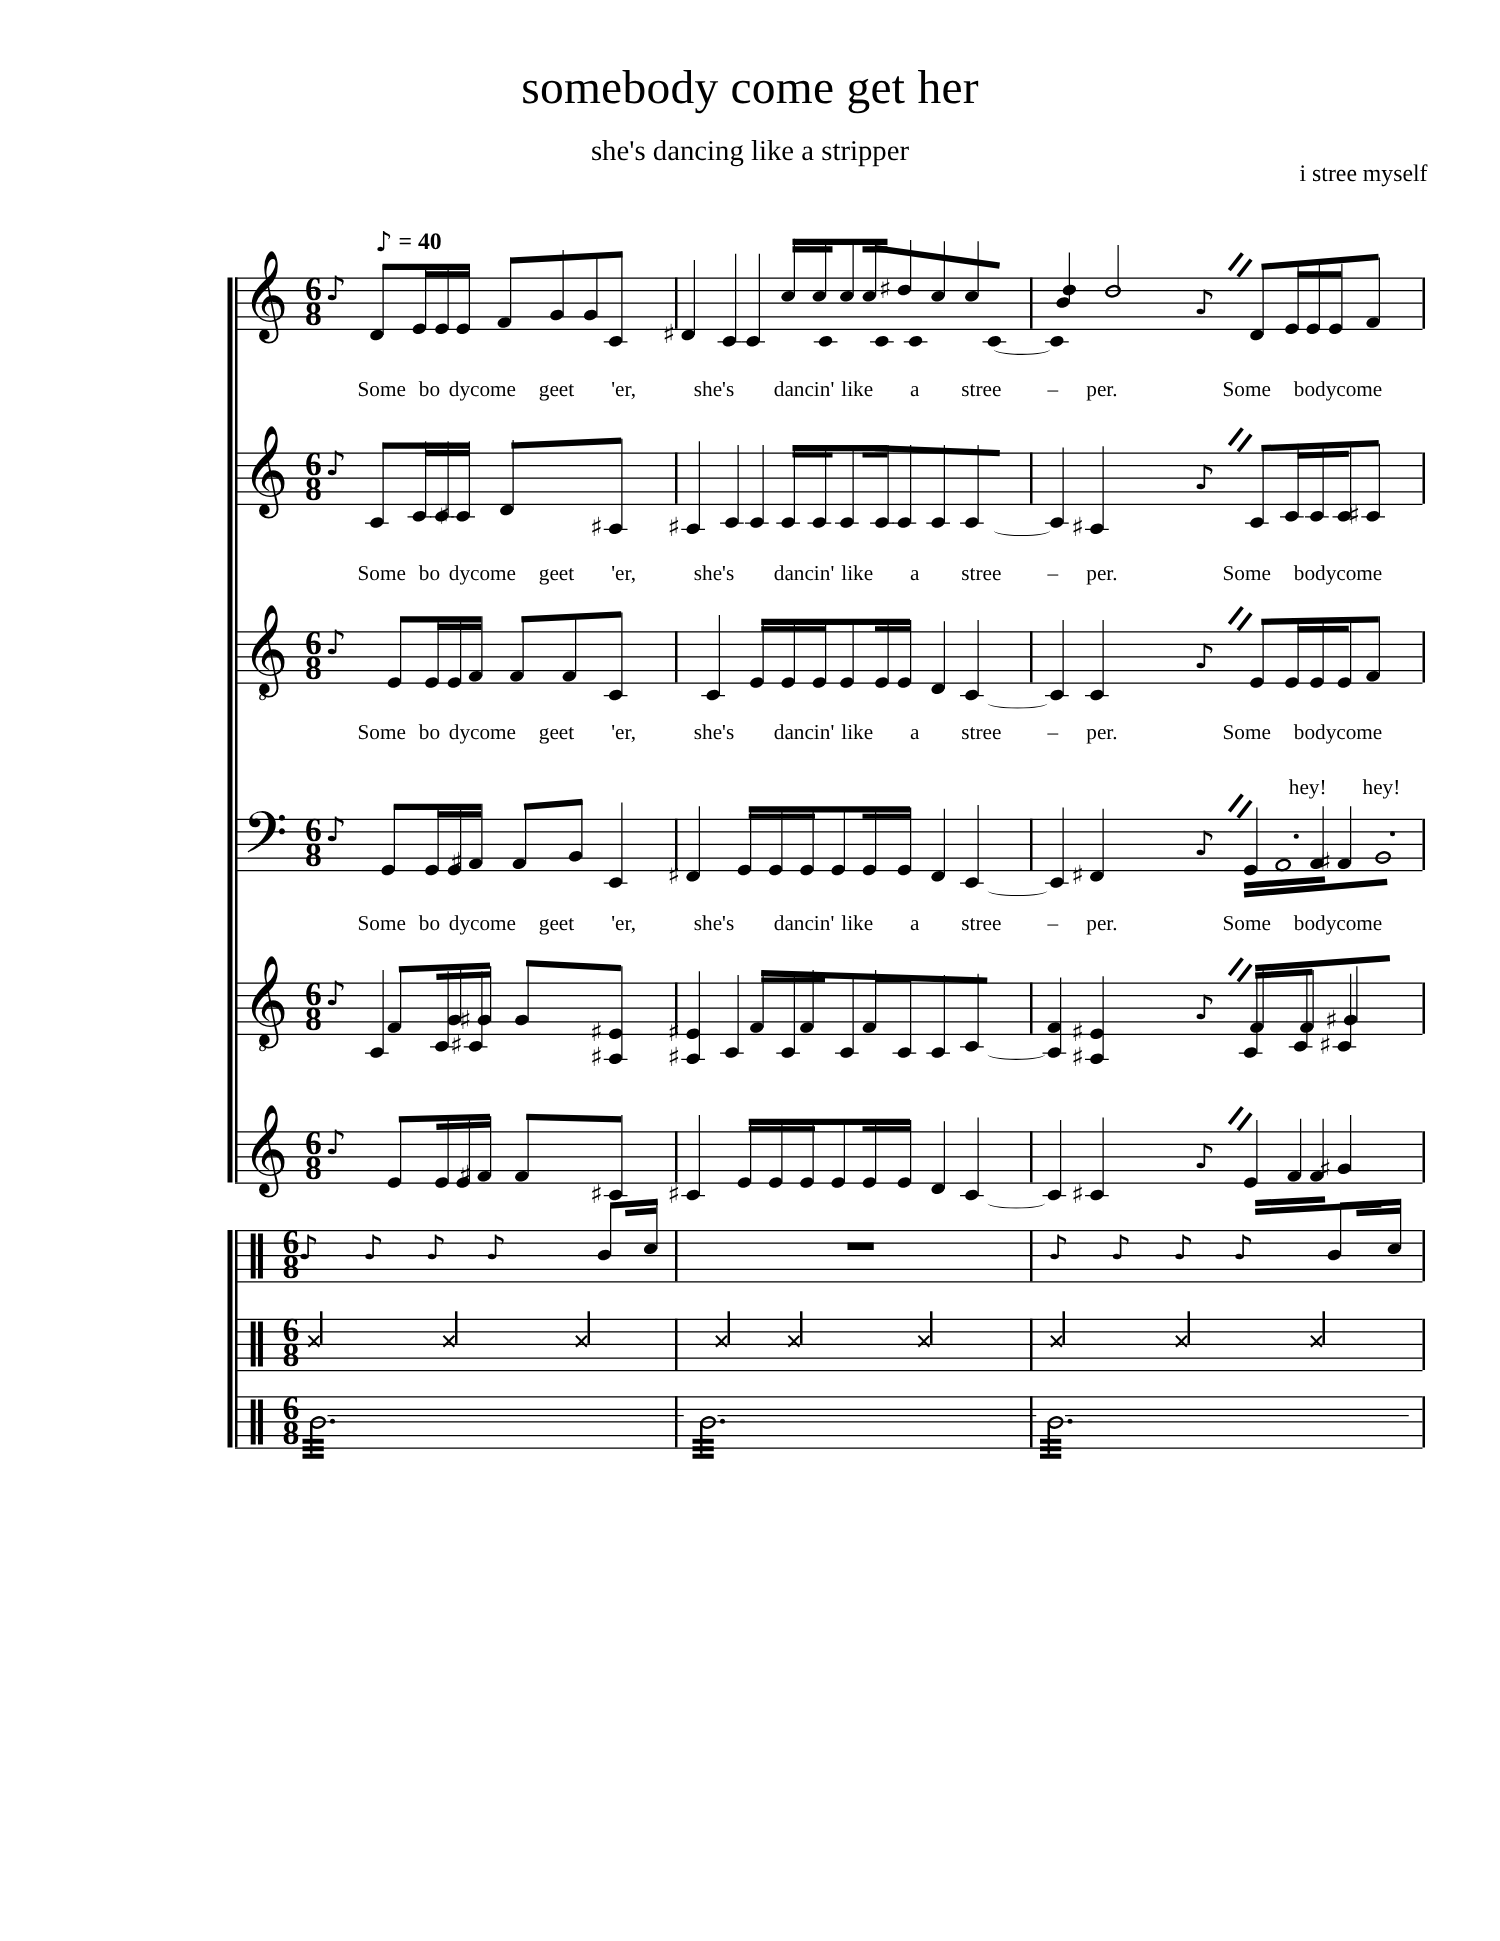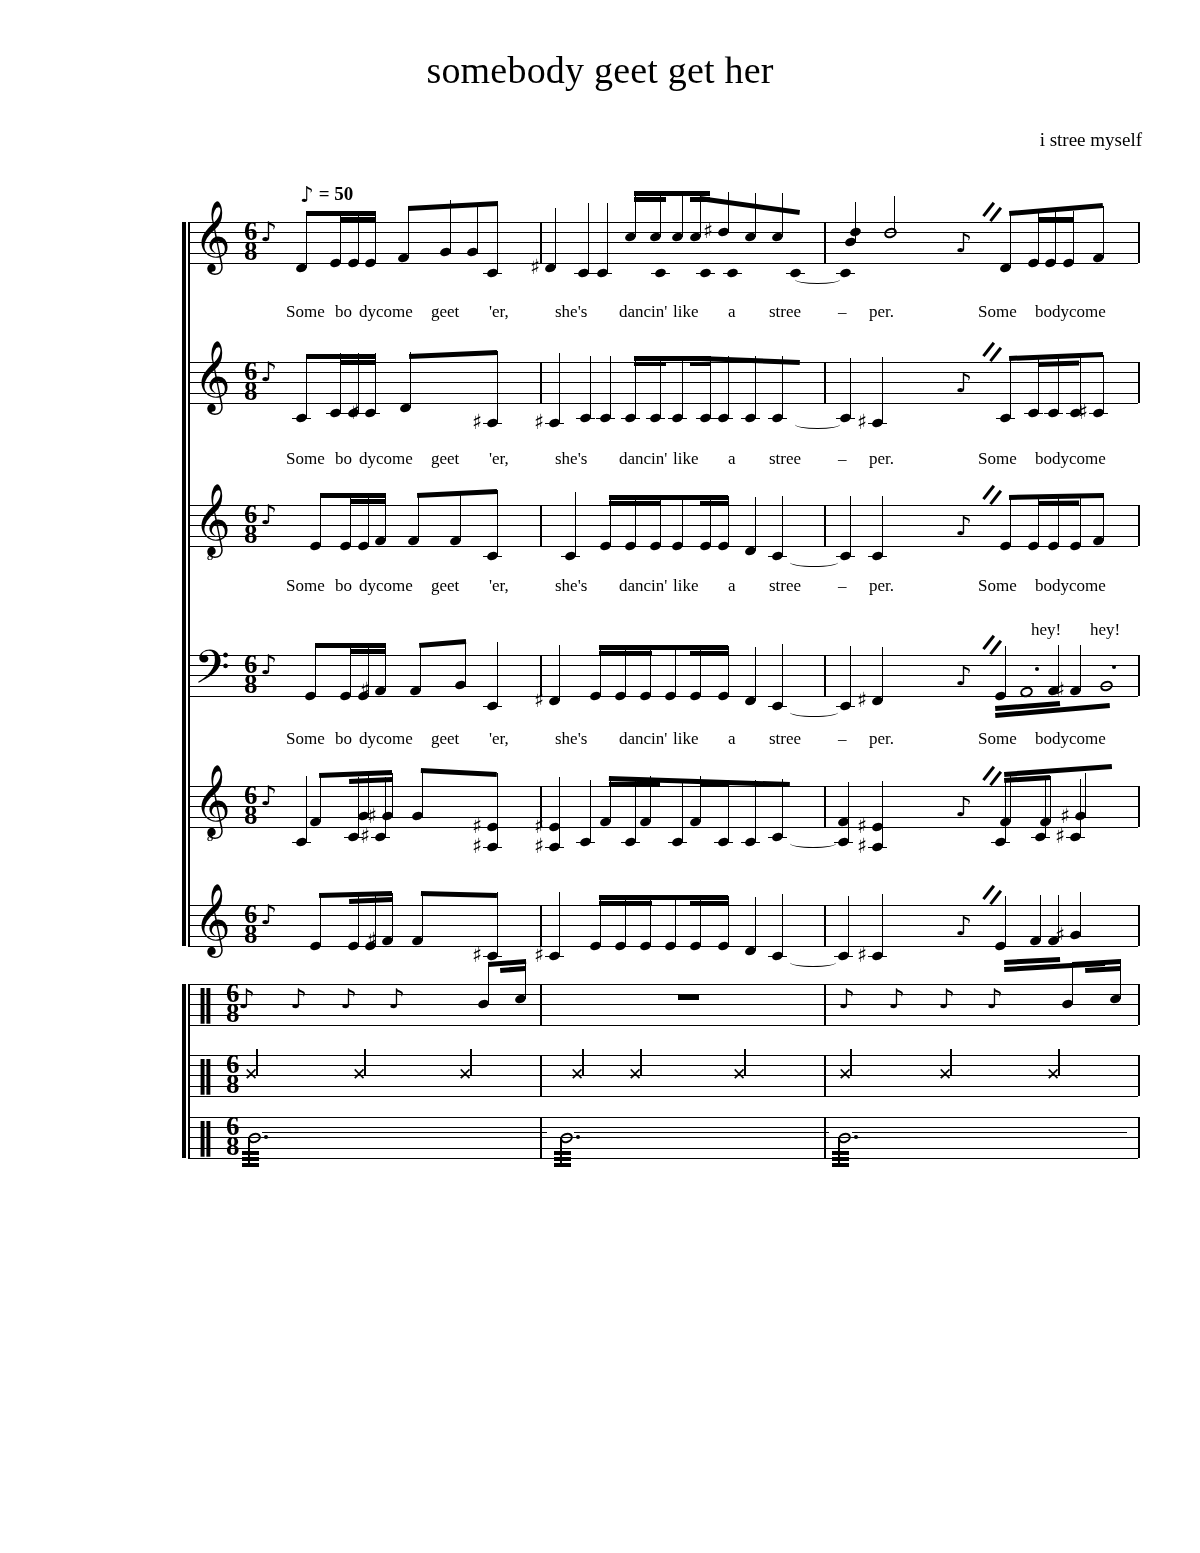--- a/index.html
+++ b/index.html
@@ -195,26 +195,27 @@
     width: 21px;
     height: 6px;
     background: #000;
   }
 </style>
 </head>
 <body>
 
 <div class="page">
 
-  <div class="title">somebody geet get her</div>
+  <div class="title">somebody come get her</div>
+  <div class="subtitle">she's dancing like a stripper</div>
   <div class="composer">i stree myself</div>
 
   <div class="tempo">
     <span class="noteglyph">♪</span>
-    <span>= 50</span>
+    <span>= 40</span>
   </div>
 
   <div id="score" class="system">
       <div class="staff" style="left: 188px; top: 222px; width: 950px; height: 40.8px;">
         <div class="line" style="top: 0px;"></div>
         <div class="line" style="top: 10.2px;"></div>
         <div class="line" style="top: 20.4px;"></div>
         <div class="line" style="top: 30.6px;"></div>
         <div class="line" style="top: 40.8px;"></div>
       </div>

